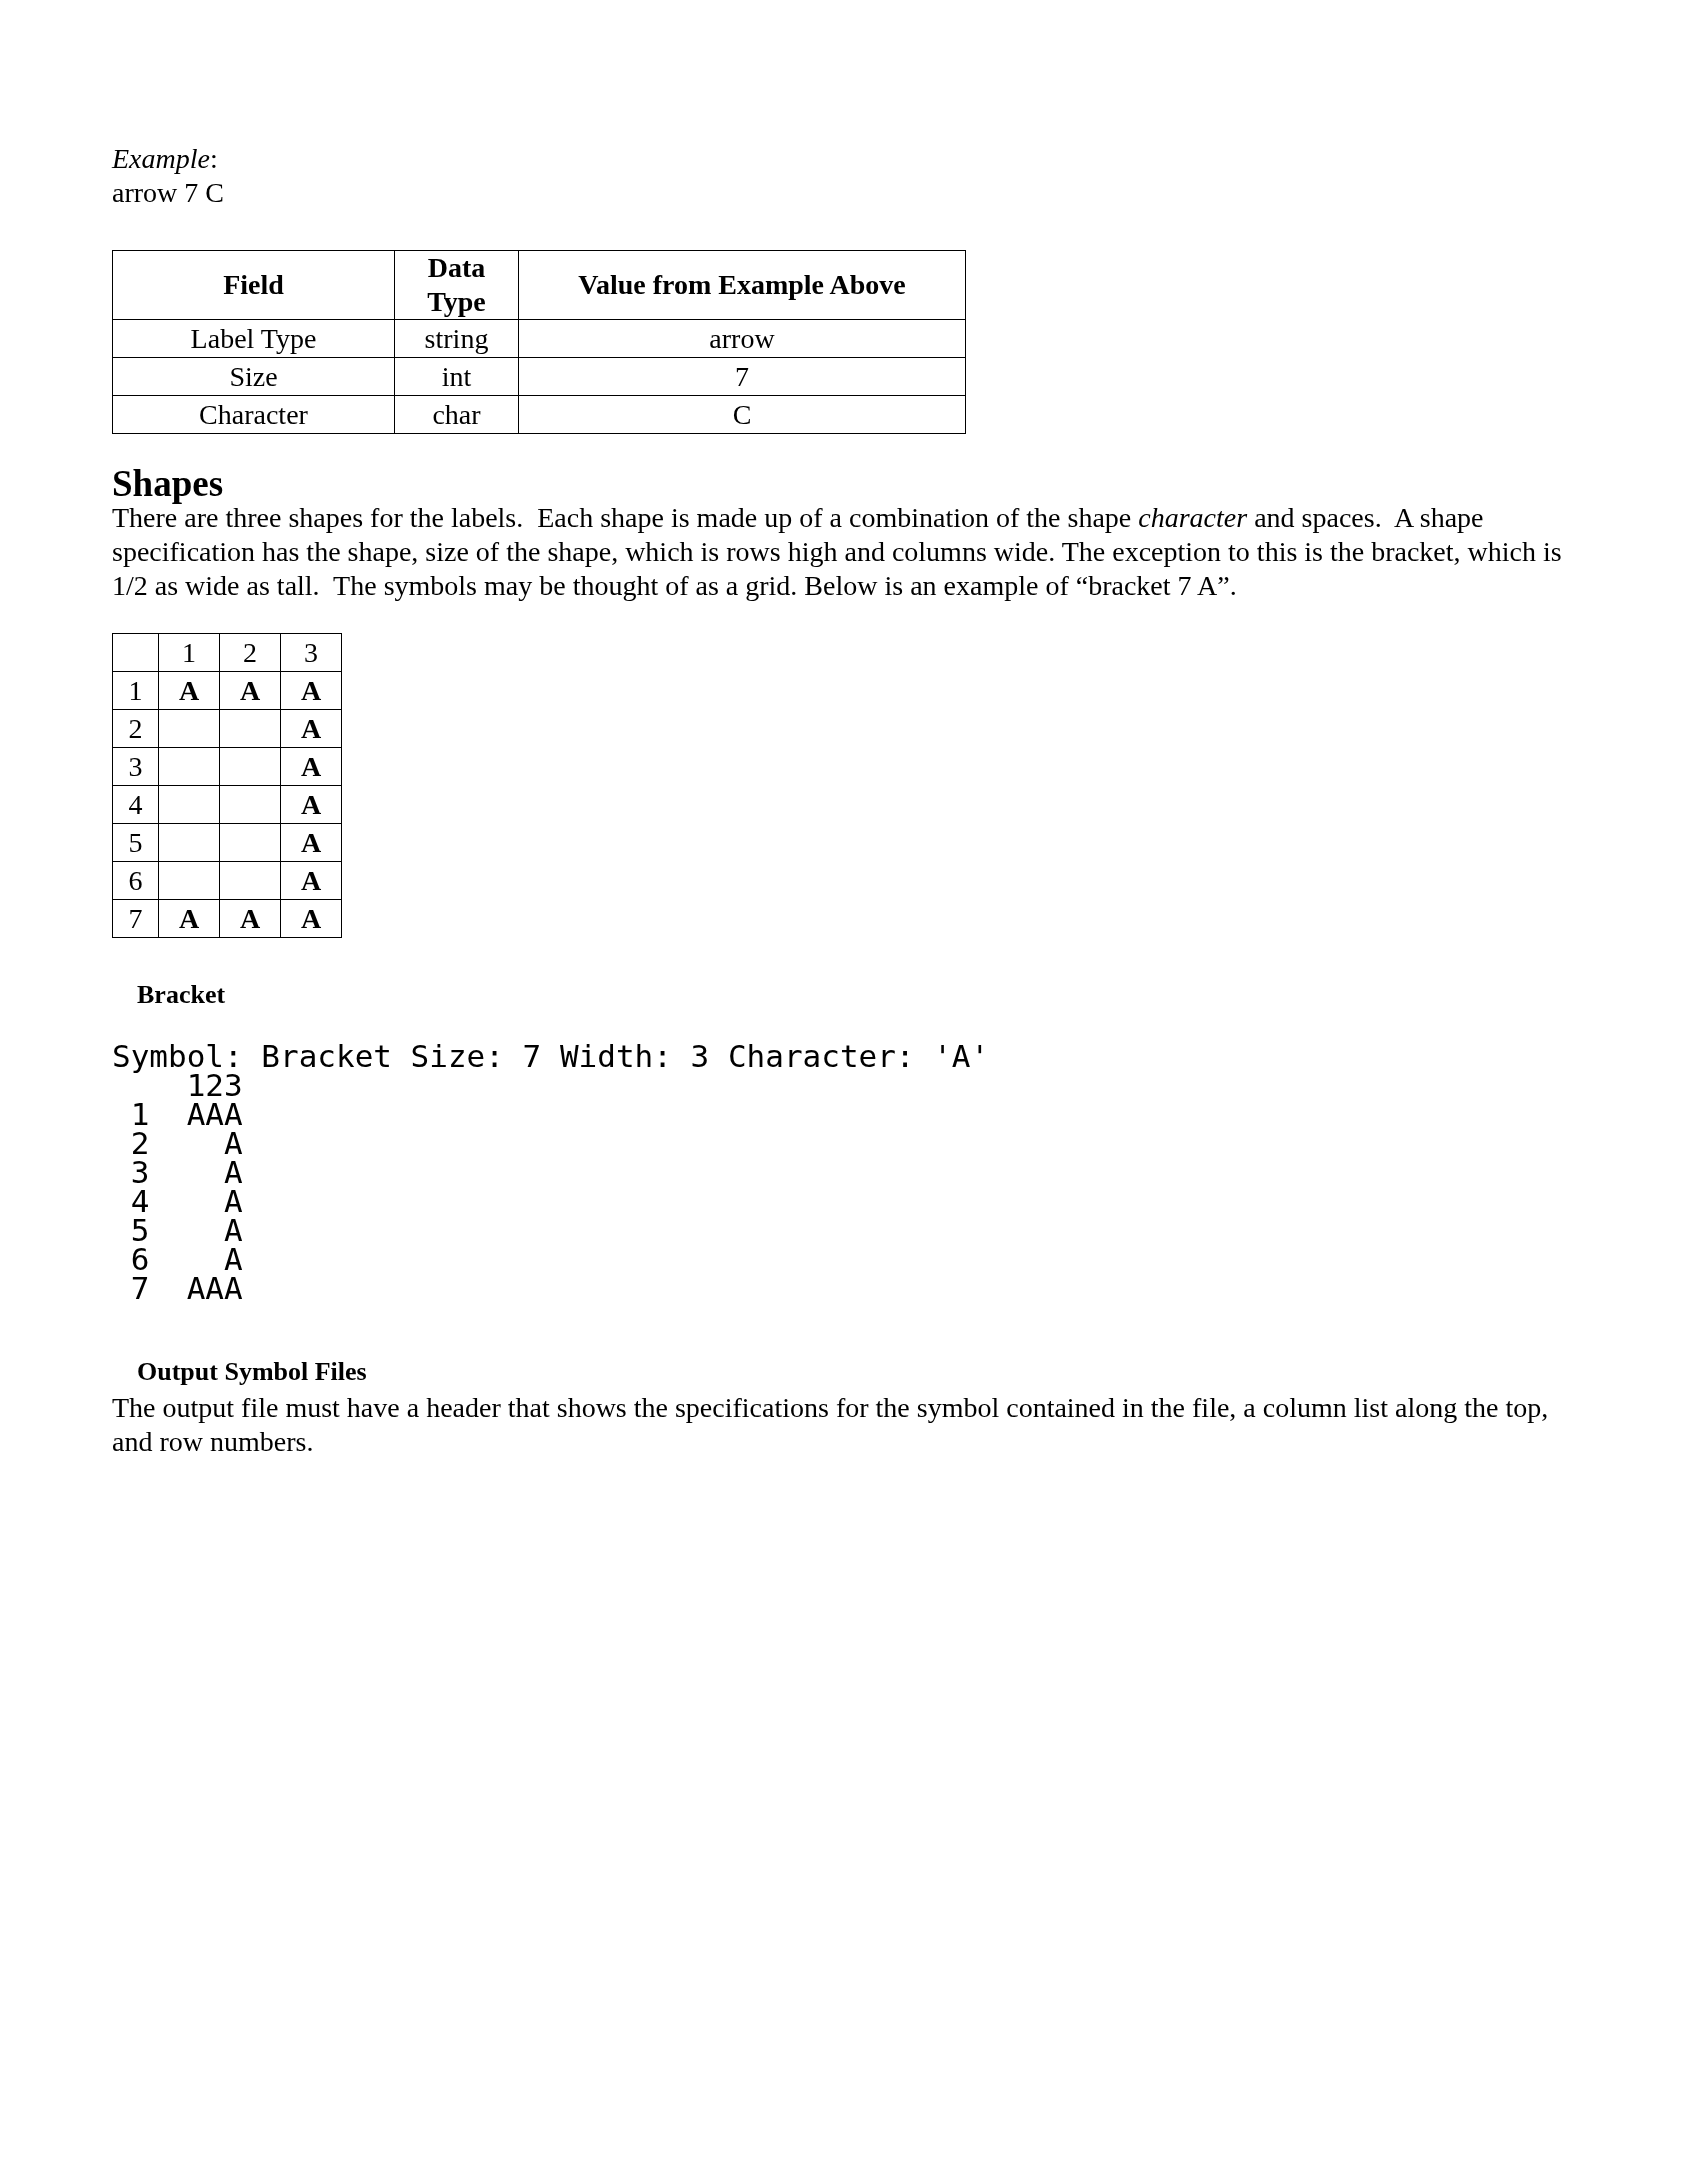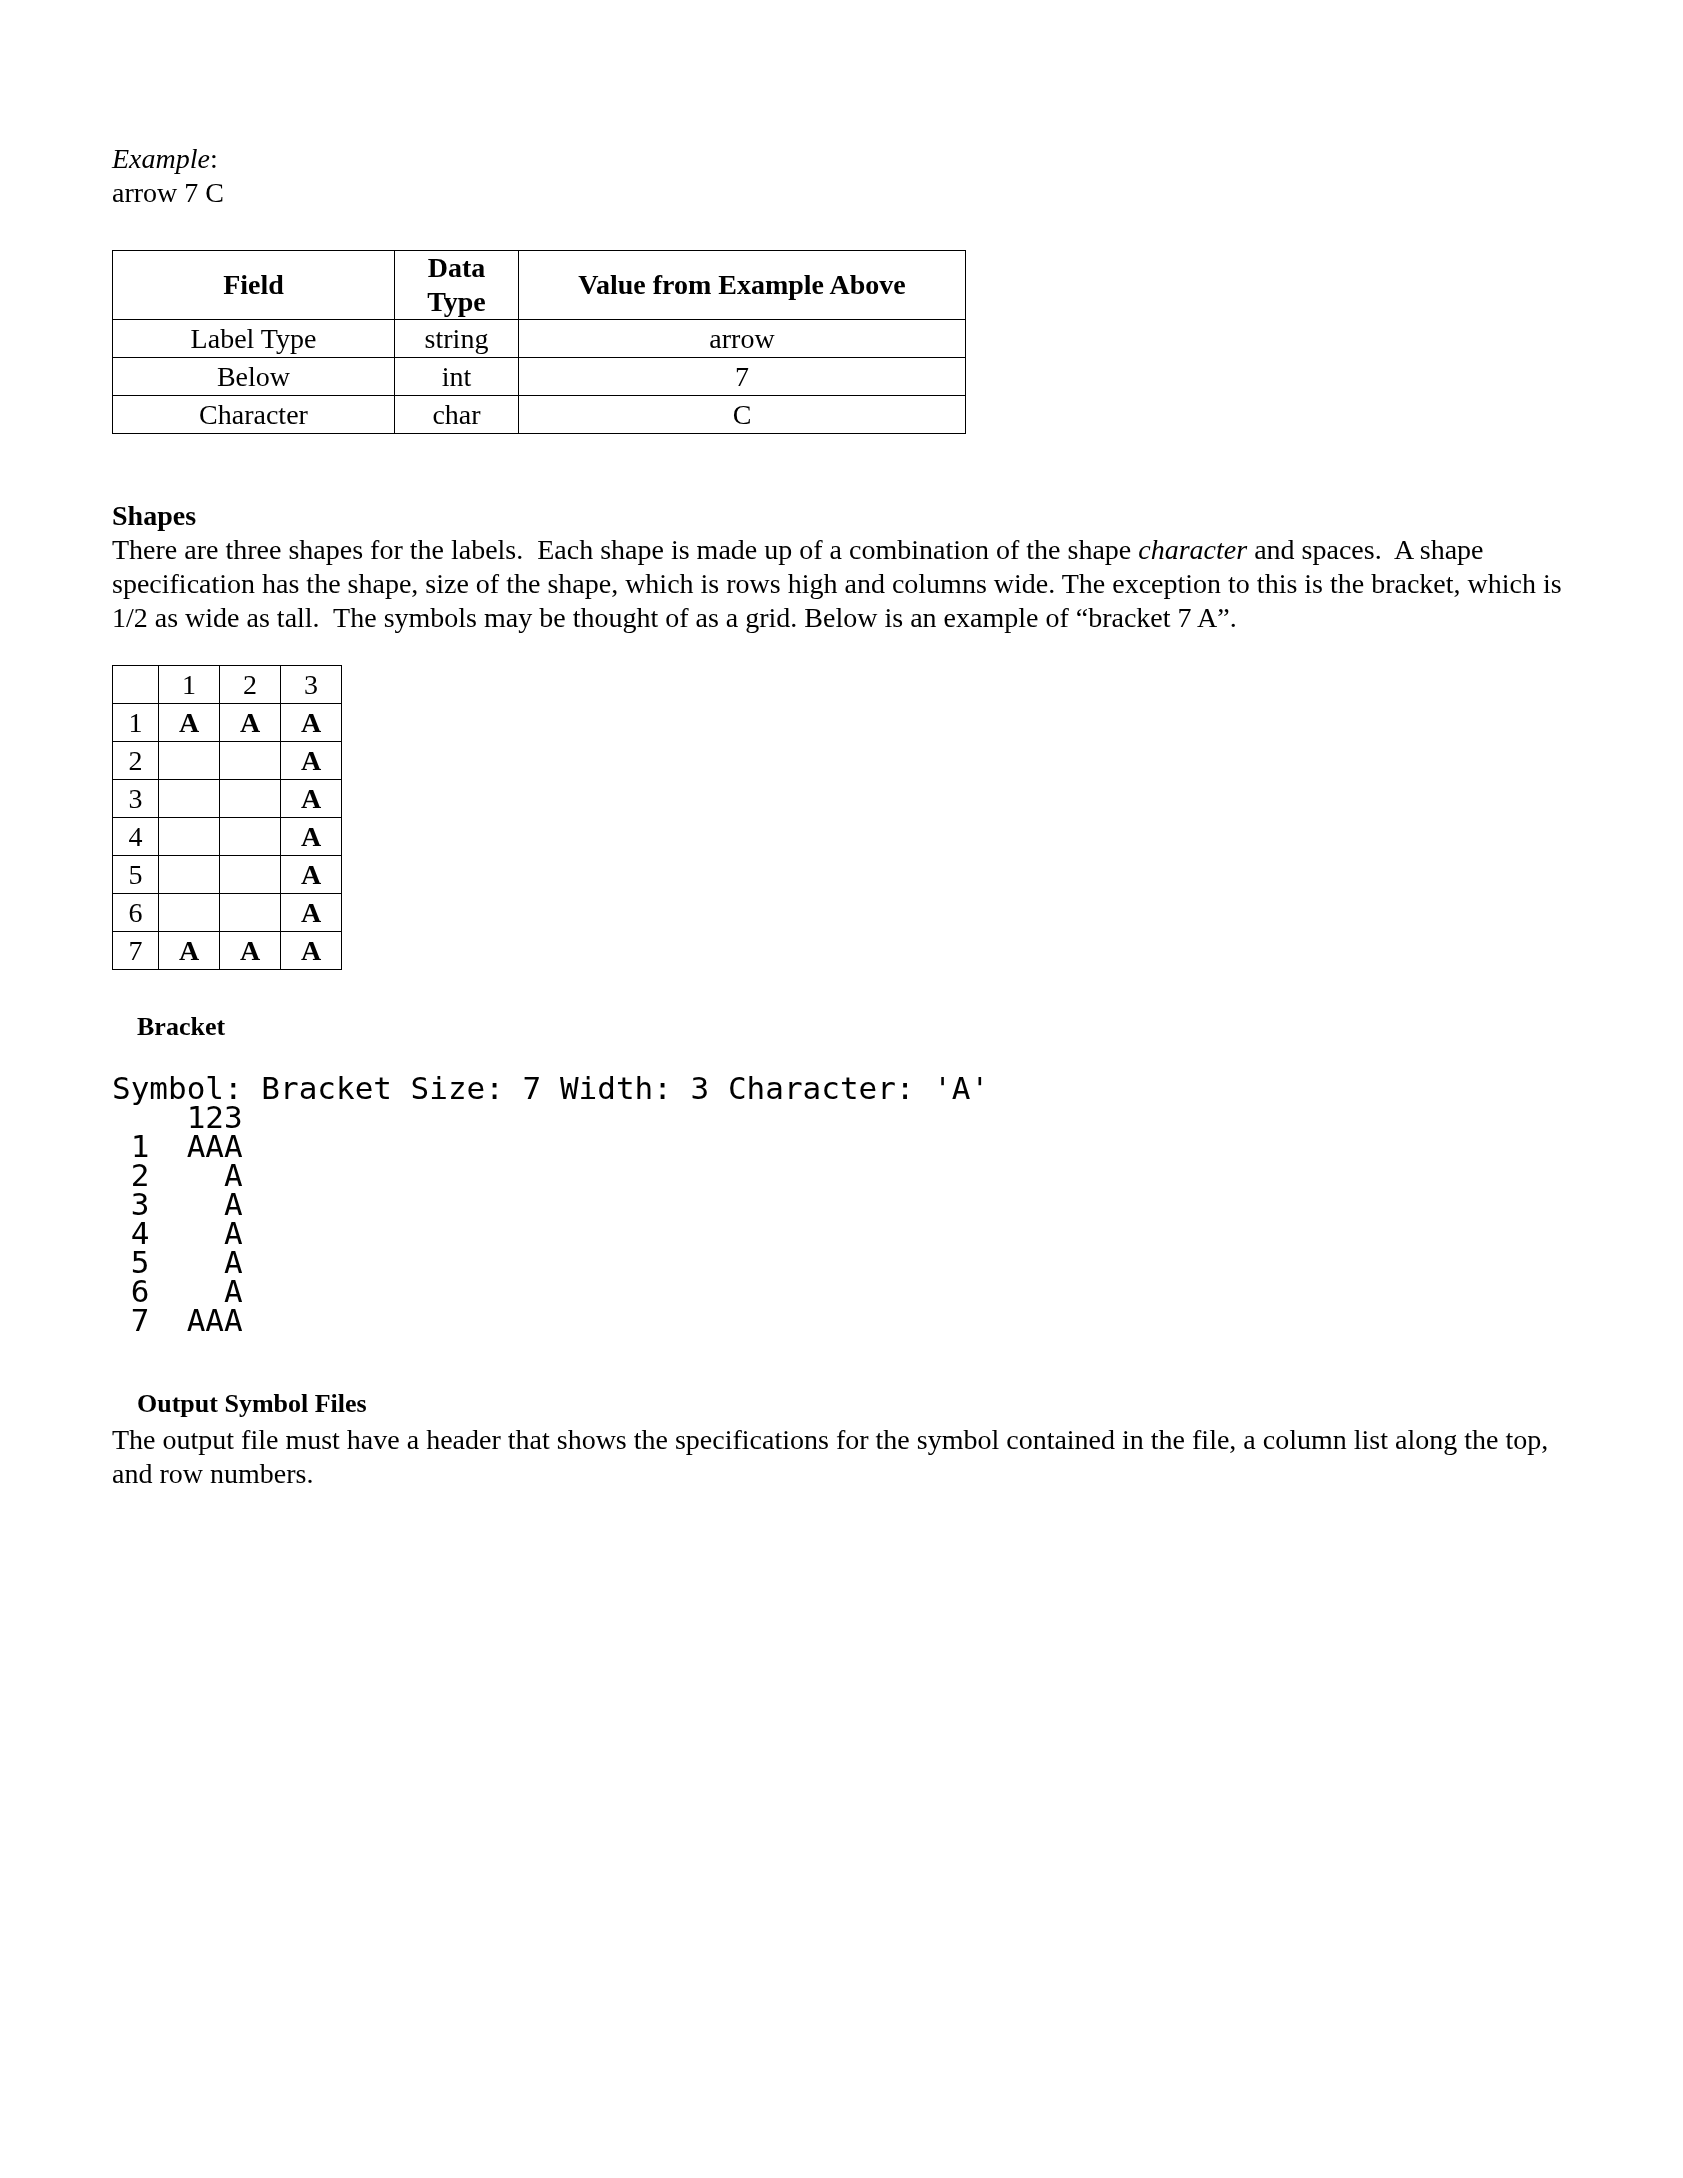--- a/index.html
+++ b/index.html
@@ -30,22 +30,22 @@
     font-size: 28px;
   }
 
   .field-table { margin-top: 40px; width: 853px; }
   .field-table .col-field { width: 282px; }
   .field-table .col-type  { width: 124px; }
   .field-table .col-value { width: 447px; }
   .field-table th { font-weight: bold; }
 
   .sub-heading {
-    margin-top: 65px;
-    font-size: 28px;
+    margin-top: 33px;
+    font-size: 37px;
     font-weight: bold;
     line-height: 34px;
   }
 
   .grid-table { margin-top: 30px; }
   .grid-table .rowlabel { width: 46px; font-weight: normal; }
   .grid-table .cell { width: 61px; font-weight: bold; }
   .grid-table .colhead { width: 61px; font-weight: normal; }
 
   .section-heading {
@@ -79,21 +79,21 @@
       <th class="col-field">Field</th>
       <th class="col-type">Data Type</th>
       <th class="col-value">Value from Example Above</th>
     </tr>
     <tr>
       <td>Label Type</td>
       <td>string</td>
       <td>arrow</td>
     </tr>
     <tr>
-      <td>Below</td>
+      <td>Size</td>
       <td>int</td>
       <td>7</td>
     </tr>
     <tr>
       <td>Character</td>
       <td>char</td>
       <td>C</td>
     </tr>
   </tbody>
     </table>

